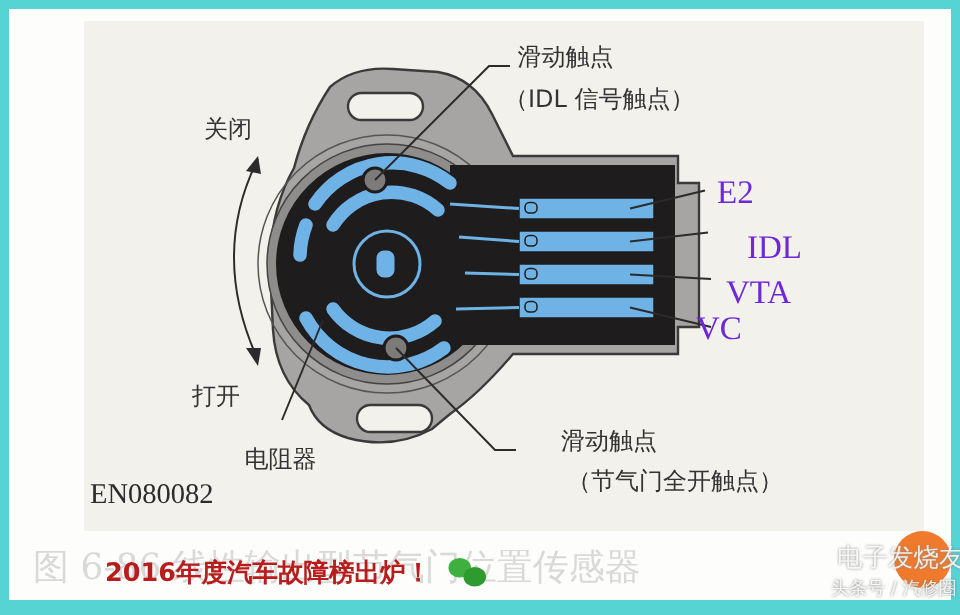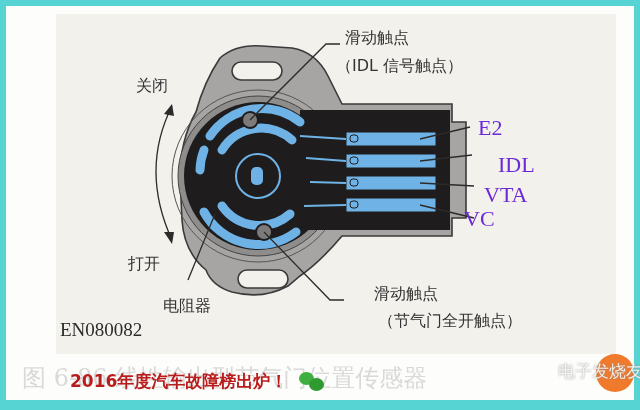--- a/index.html
+++ b/index.html
@@ -144,13 +144,14 @@
   <span>2016年度汽车故障榜出炉！</span>
   <span class="wechat">
     <i style="left:0;top:2px;width:15px;height:13px;"></i>
     <i style="left:10px;top:8px;width:15px;height:13px;background:#2f9a2f;"></i>
   </span>
 </div>
 
 <div class="watermark">
   <div class="wm-circle"></div>
   <div class="wm-text1">电子发烧友</div>
+  <div class="wm-text2">头条号 / 汽修圈</div>
 </div>
 
 </body></html>

